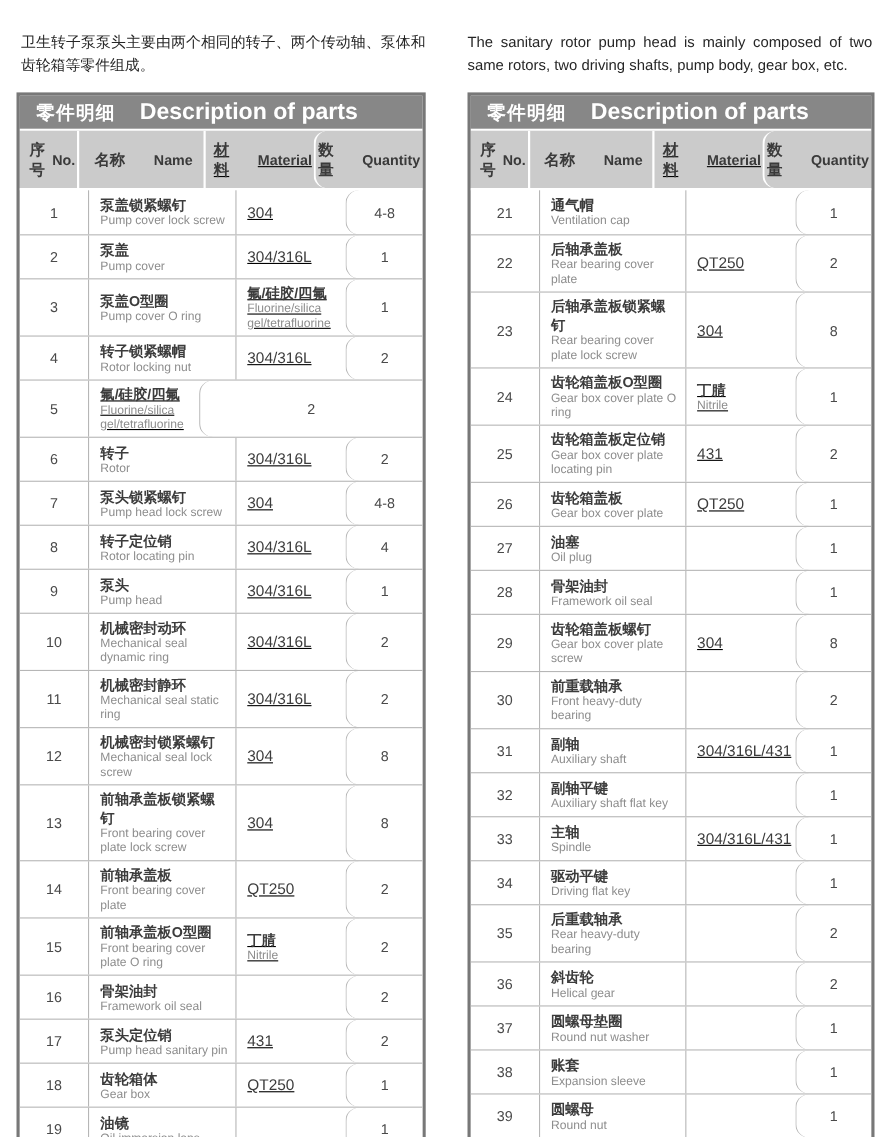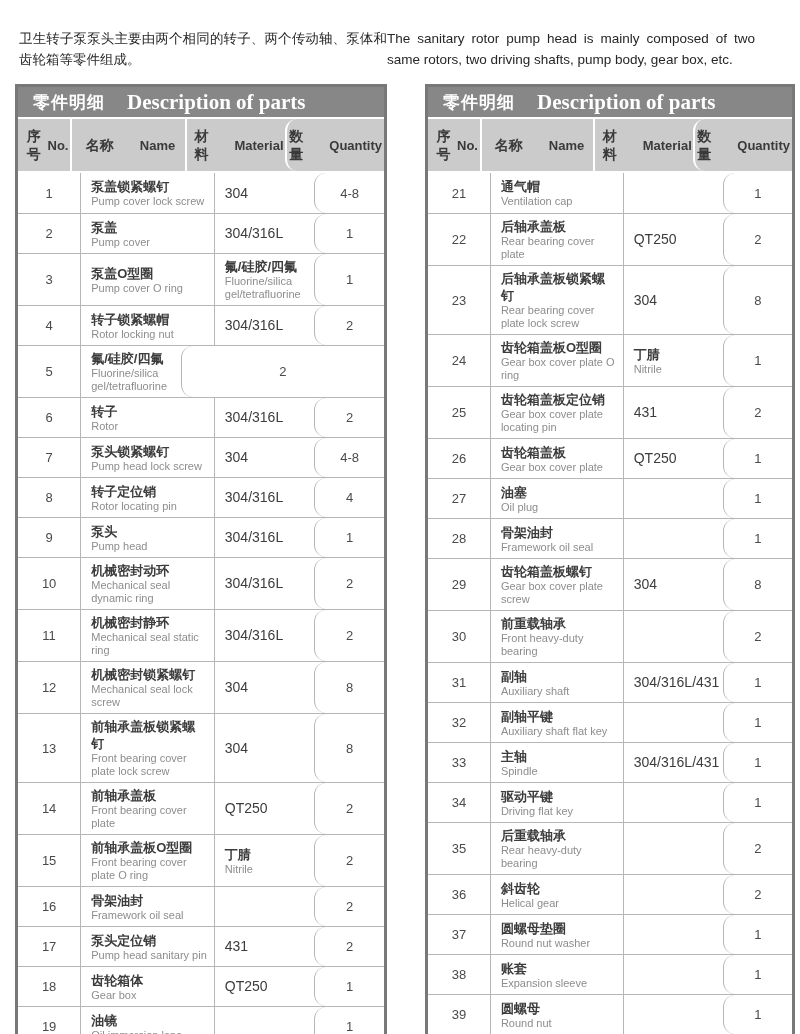--- a/index.html
+++ b/index.html
@@ -13,51 +13,51 @@
     --page-bg:#ffffff;
   }
   *{box-sizing:border-box;}
   html,body{margin:0;padding:0;}
   body{
     width:800px;height:1034px;overflow:hidden;
     background:var(--page-bg);
     font-family:"Liberation Sans","DejaVu Sans",sans-serif;
   }
   .page{padding:28px 0 0 15px;}
-  .intro-row{display:flex;}
+  .intro-row{display:flex;gap:38px;}
   .intro{margin:0;width:372px;font-size:13.5px;line-height:21px;color:#262626;text-align:justify;}
   .intro.intro-en{width:370px;padding-right:2px;}
   .intro.intro-zh{padding-left:4px;}
   .tables-row{display:flex;gap:38px;margin-top:14px;align-items:flex-start;}
   .parts-table{
     width:372px;border:3px solid var(--frame-border);background:#fff;
   }
   .parts-table.right{width:370px;}
   .title-bar{
     background:var(--title-bar-bg);height:32px;display:flex;align-items:center;
-    padding-left:15px;border-bottom:2px solid #fff;font-family:Liberation Serif, serif;
+    padding-left:15px;border-bottom:2px solid #fff;
   }
   .t-zh{color:var(--title-text);font-weight:bold;font-size:17px;letter-spacing:1px;}
   .t-en{color:var(--title-text);font-weight:bold;font-size:21px;margin-left:22px;}
   .col-header{display:flex;background:var(--header-bg);min-height:52px;}
   .hcell{
     display:flex;flex-direction:row;justify-content:center;align-items:center;
     text-align:center;padding:8px 2px;
   }
   .hcell + .hcell{border-left:2px solid #fff;gap:26px;}
   .h-zh{font-size:14px;font-weight:bold;color:#3a3a3a;line-height:18px;}
   .h-en{font-size:13px;font-weight:bold;color:#3a3a3a;line-height:17px;}
   .tbody{border-top:2px solid #fff;background:#fff;}
   .row{display:flex;min-height:40px;align-items:stretch;}
   .row + .row{border-top:1px solid var(--grid-line);}
   .cell{display:flex;flex-direction:column;justify-content:center;padding:4px 6px;}
   .cell + .cell{border-left:1px solid var(--grid-line);}
   .c-no{width:17%;align-items:center;text-align:center;font-size:13px;color:#4a4a4a;}
   .c-name{width:36.5%;padding-left:10px;padding-right:6px;}
-  .c-mat{width:27.5%;padding-left:10px;padding-right:4px;}
+  .c-mat{width:27.5%;padding-left:10px;padding-right:4px;text-decoration:underline;}
   .c-qty{flex:1;align-items:center;text-align:center;font-size:13px;color:#4a4a4a;border-radius:12px;}
   .zh{font-size:13px;font-weight:bold;color:var(--text-dark);line-height:17px;}
   .en{font-size:11px;color:var(--text-sub);line-height:13px;overflow-wrap:break-word;}
   .mat-val{font-size:14px;color:var(--text-dark);line-height:17px;}
 </style>
 </head>
 <body>
 
 <div class="page">
 

